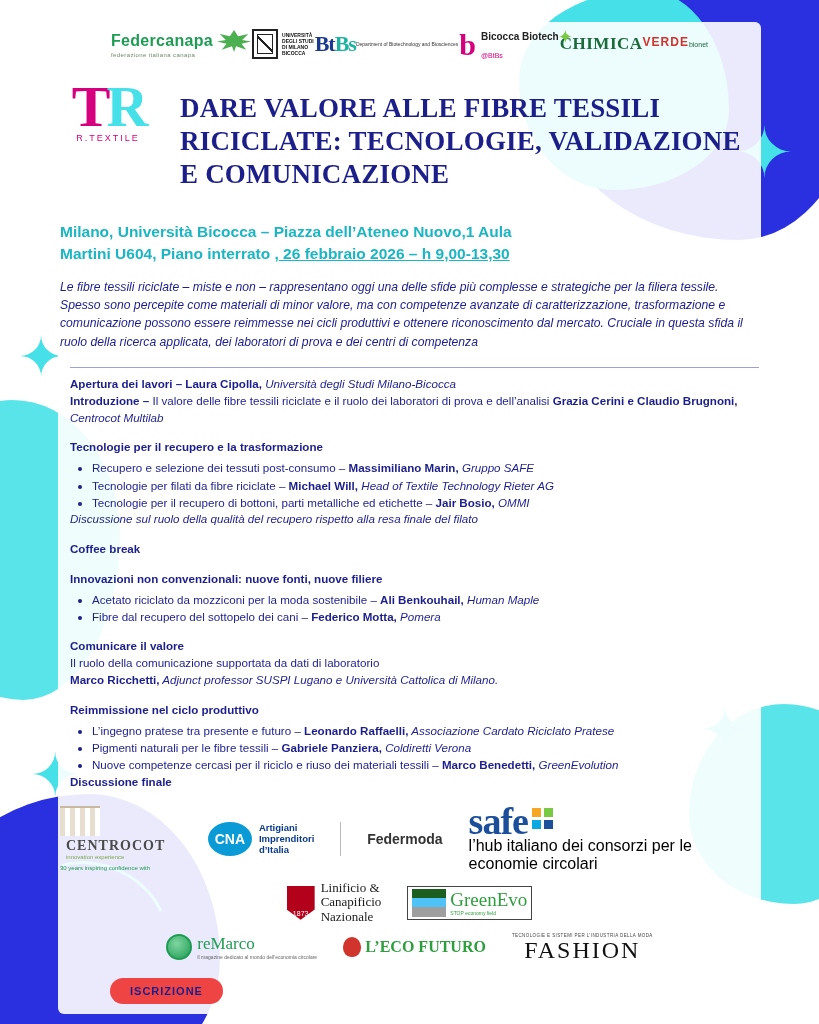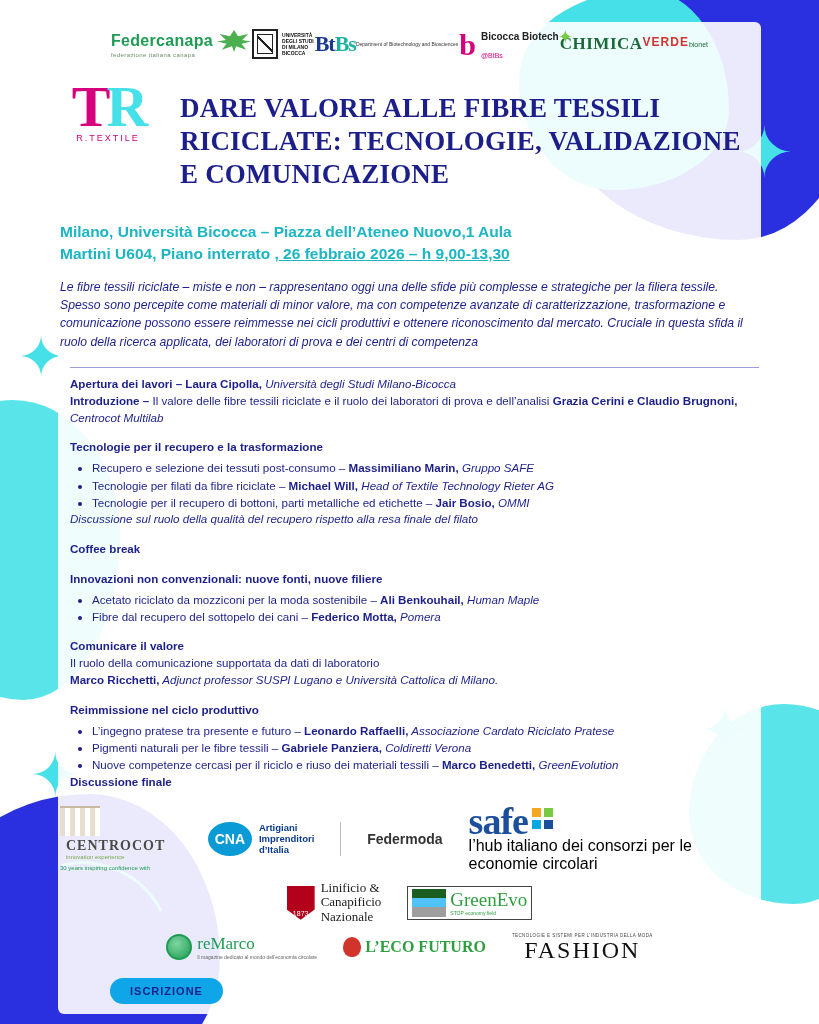--- a/index.html
+++ b/index.html
@@ -156,21 +156,21 @@
   .eco { display:flex; align-items:center; gap:4px; }
   .eco .berry { width:18px; height:20px; background:#d0342c; border-radius:50% 50% 45% 45%; }
   .eco .t { font-family:"Liberation Serif",serif; font-size:16px; color:#111; font-weight:700;}
   .eco .t span { color:#2e9e3e; }
   .fashion { text-align:center; }
   .fashion .s { font-size:4.5px; color:#444; letter-spacing:.4px;}
   .fashion .t { font-family:"Liberation Serif",serif; font-size:24px; color:#111; letter-spacing:2px; line-height:1;}
 
   .iscrizione {
     position:absolute; left:110px; bottom:20px; z-index:5;
-    background:#0ea5e9; color:#1c1f8a; font-weight:700; font-size:11px;
+    background:#ef4444; color:#1c1f8a; font-weight:700; font-size:11px;
     letter-spacing:1px; padding:7px 20px; border-radius:16px; border:none; cursor:pointer;
   }
 </style>
 </head>
 <body>
 
 <div class="bg">
   <div class="blob-blue-tr"></div>
   <div class="blob-cyan-tr"></div>
   <div class="blob-cyan-l"></div>

